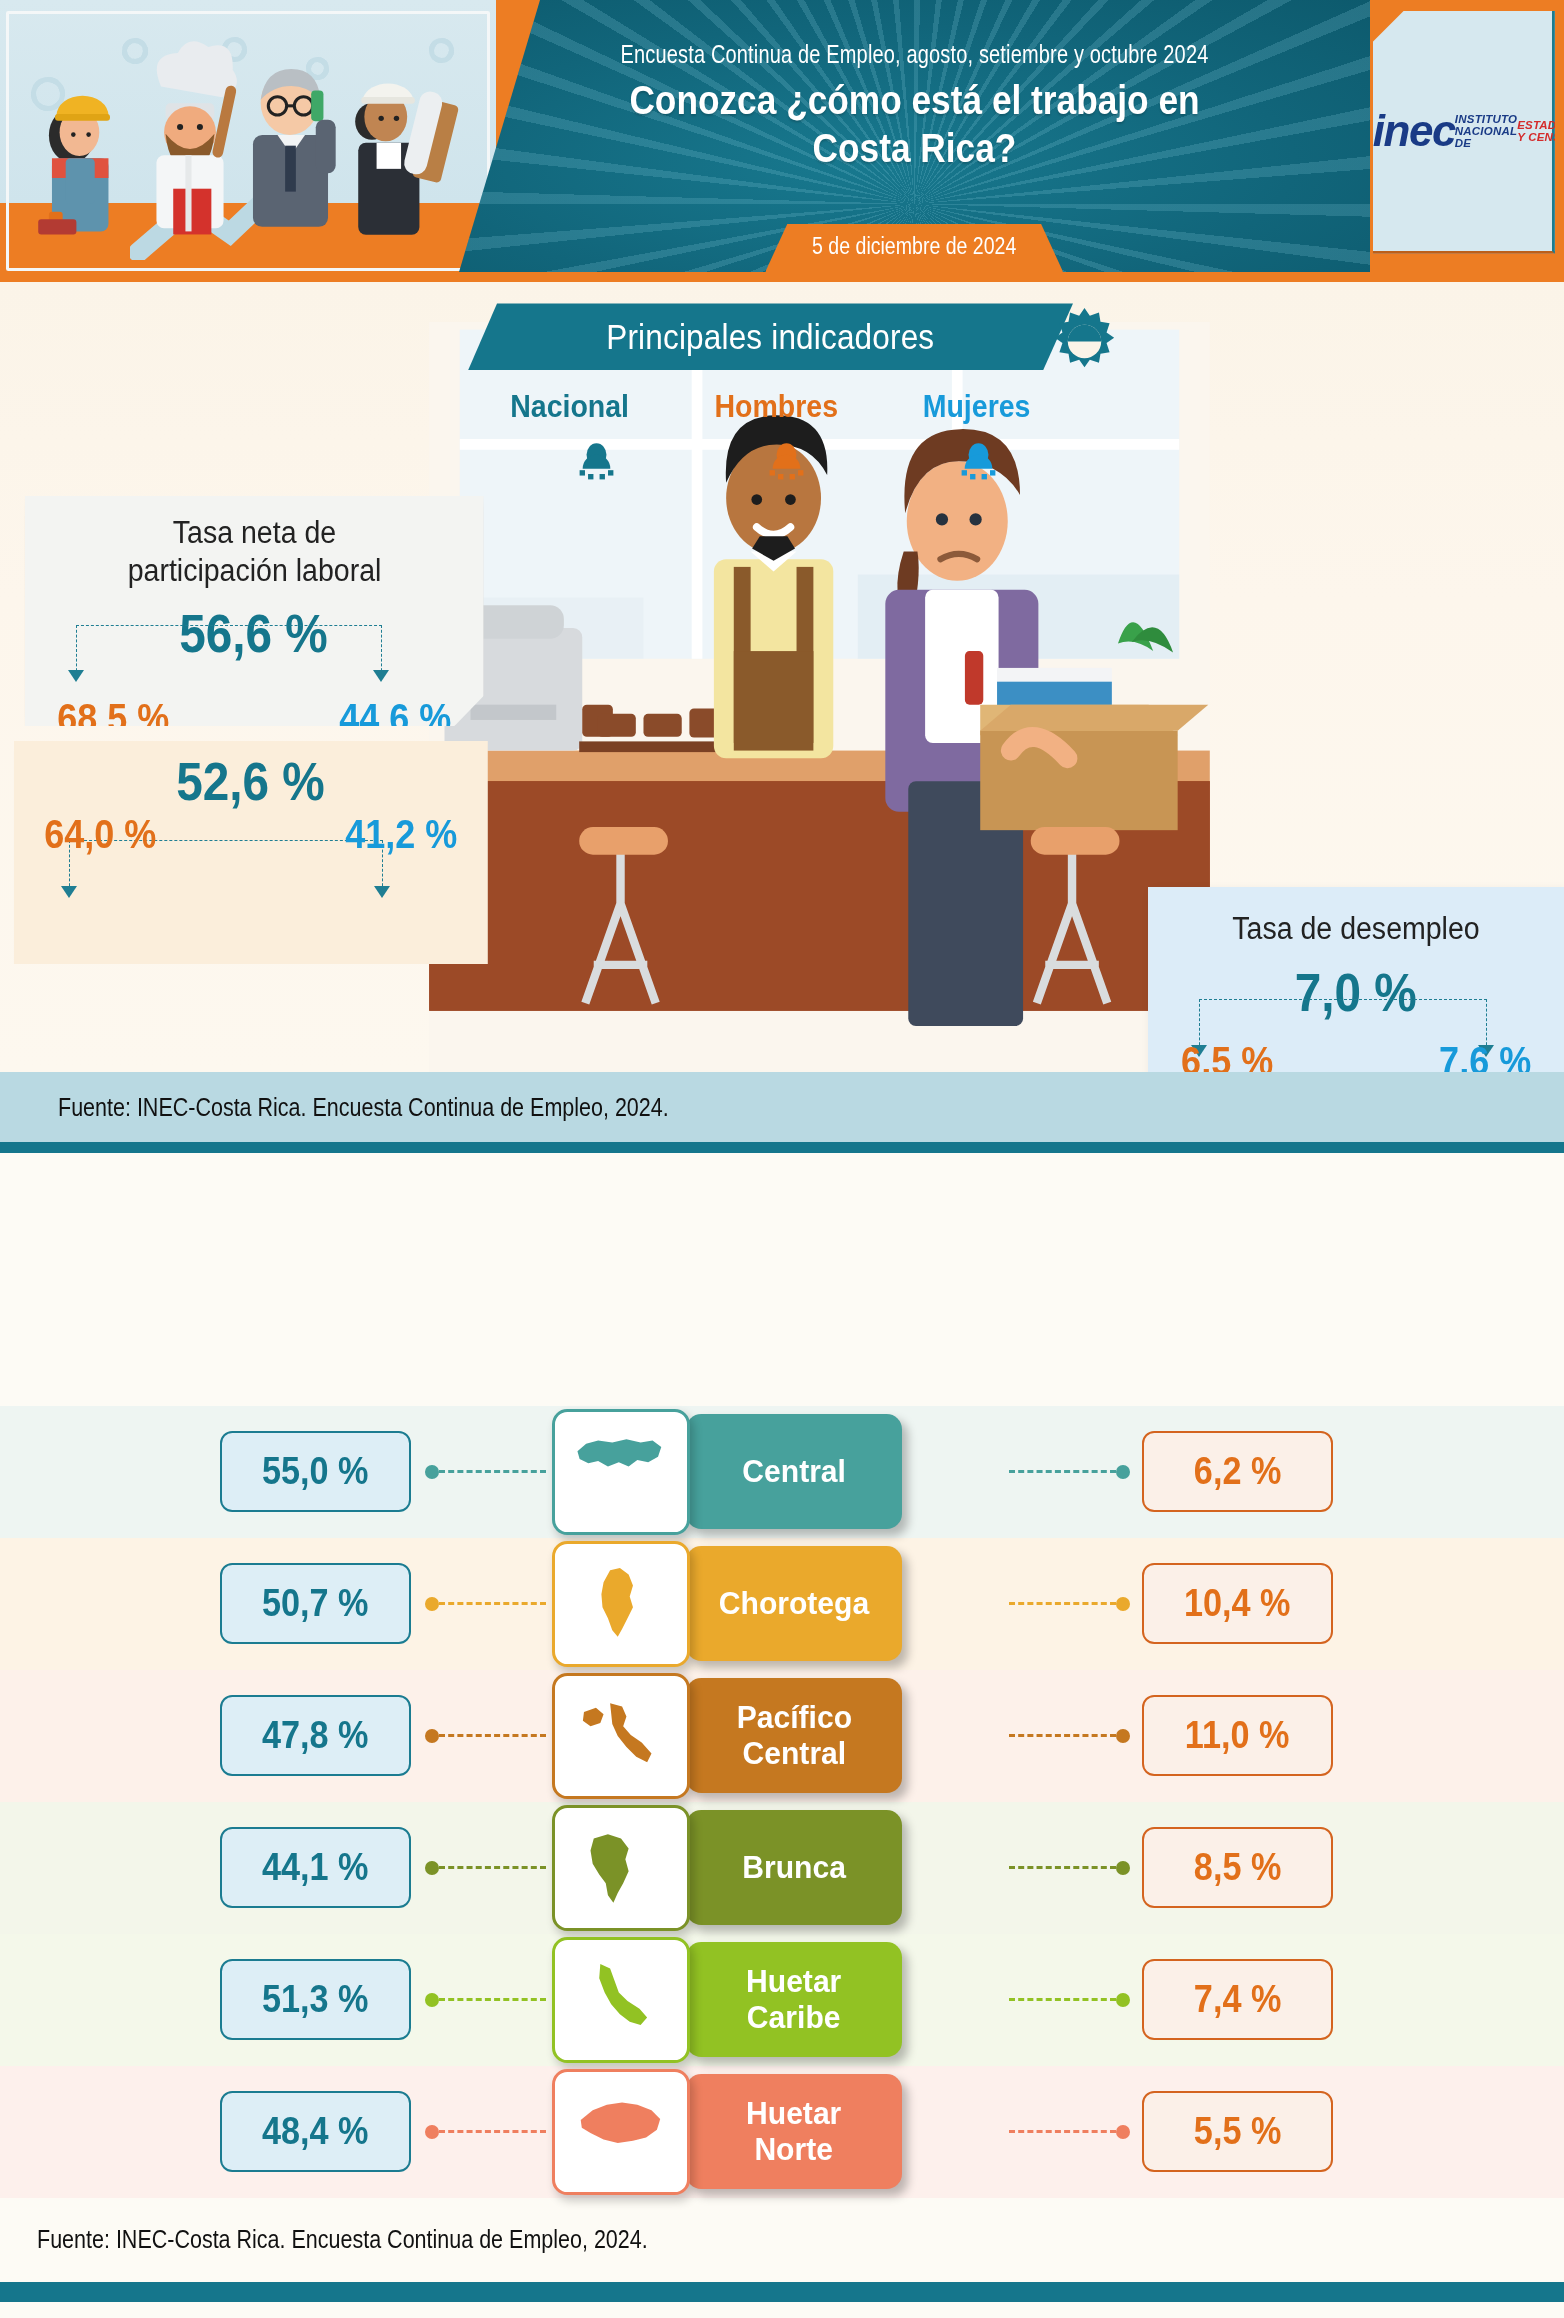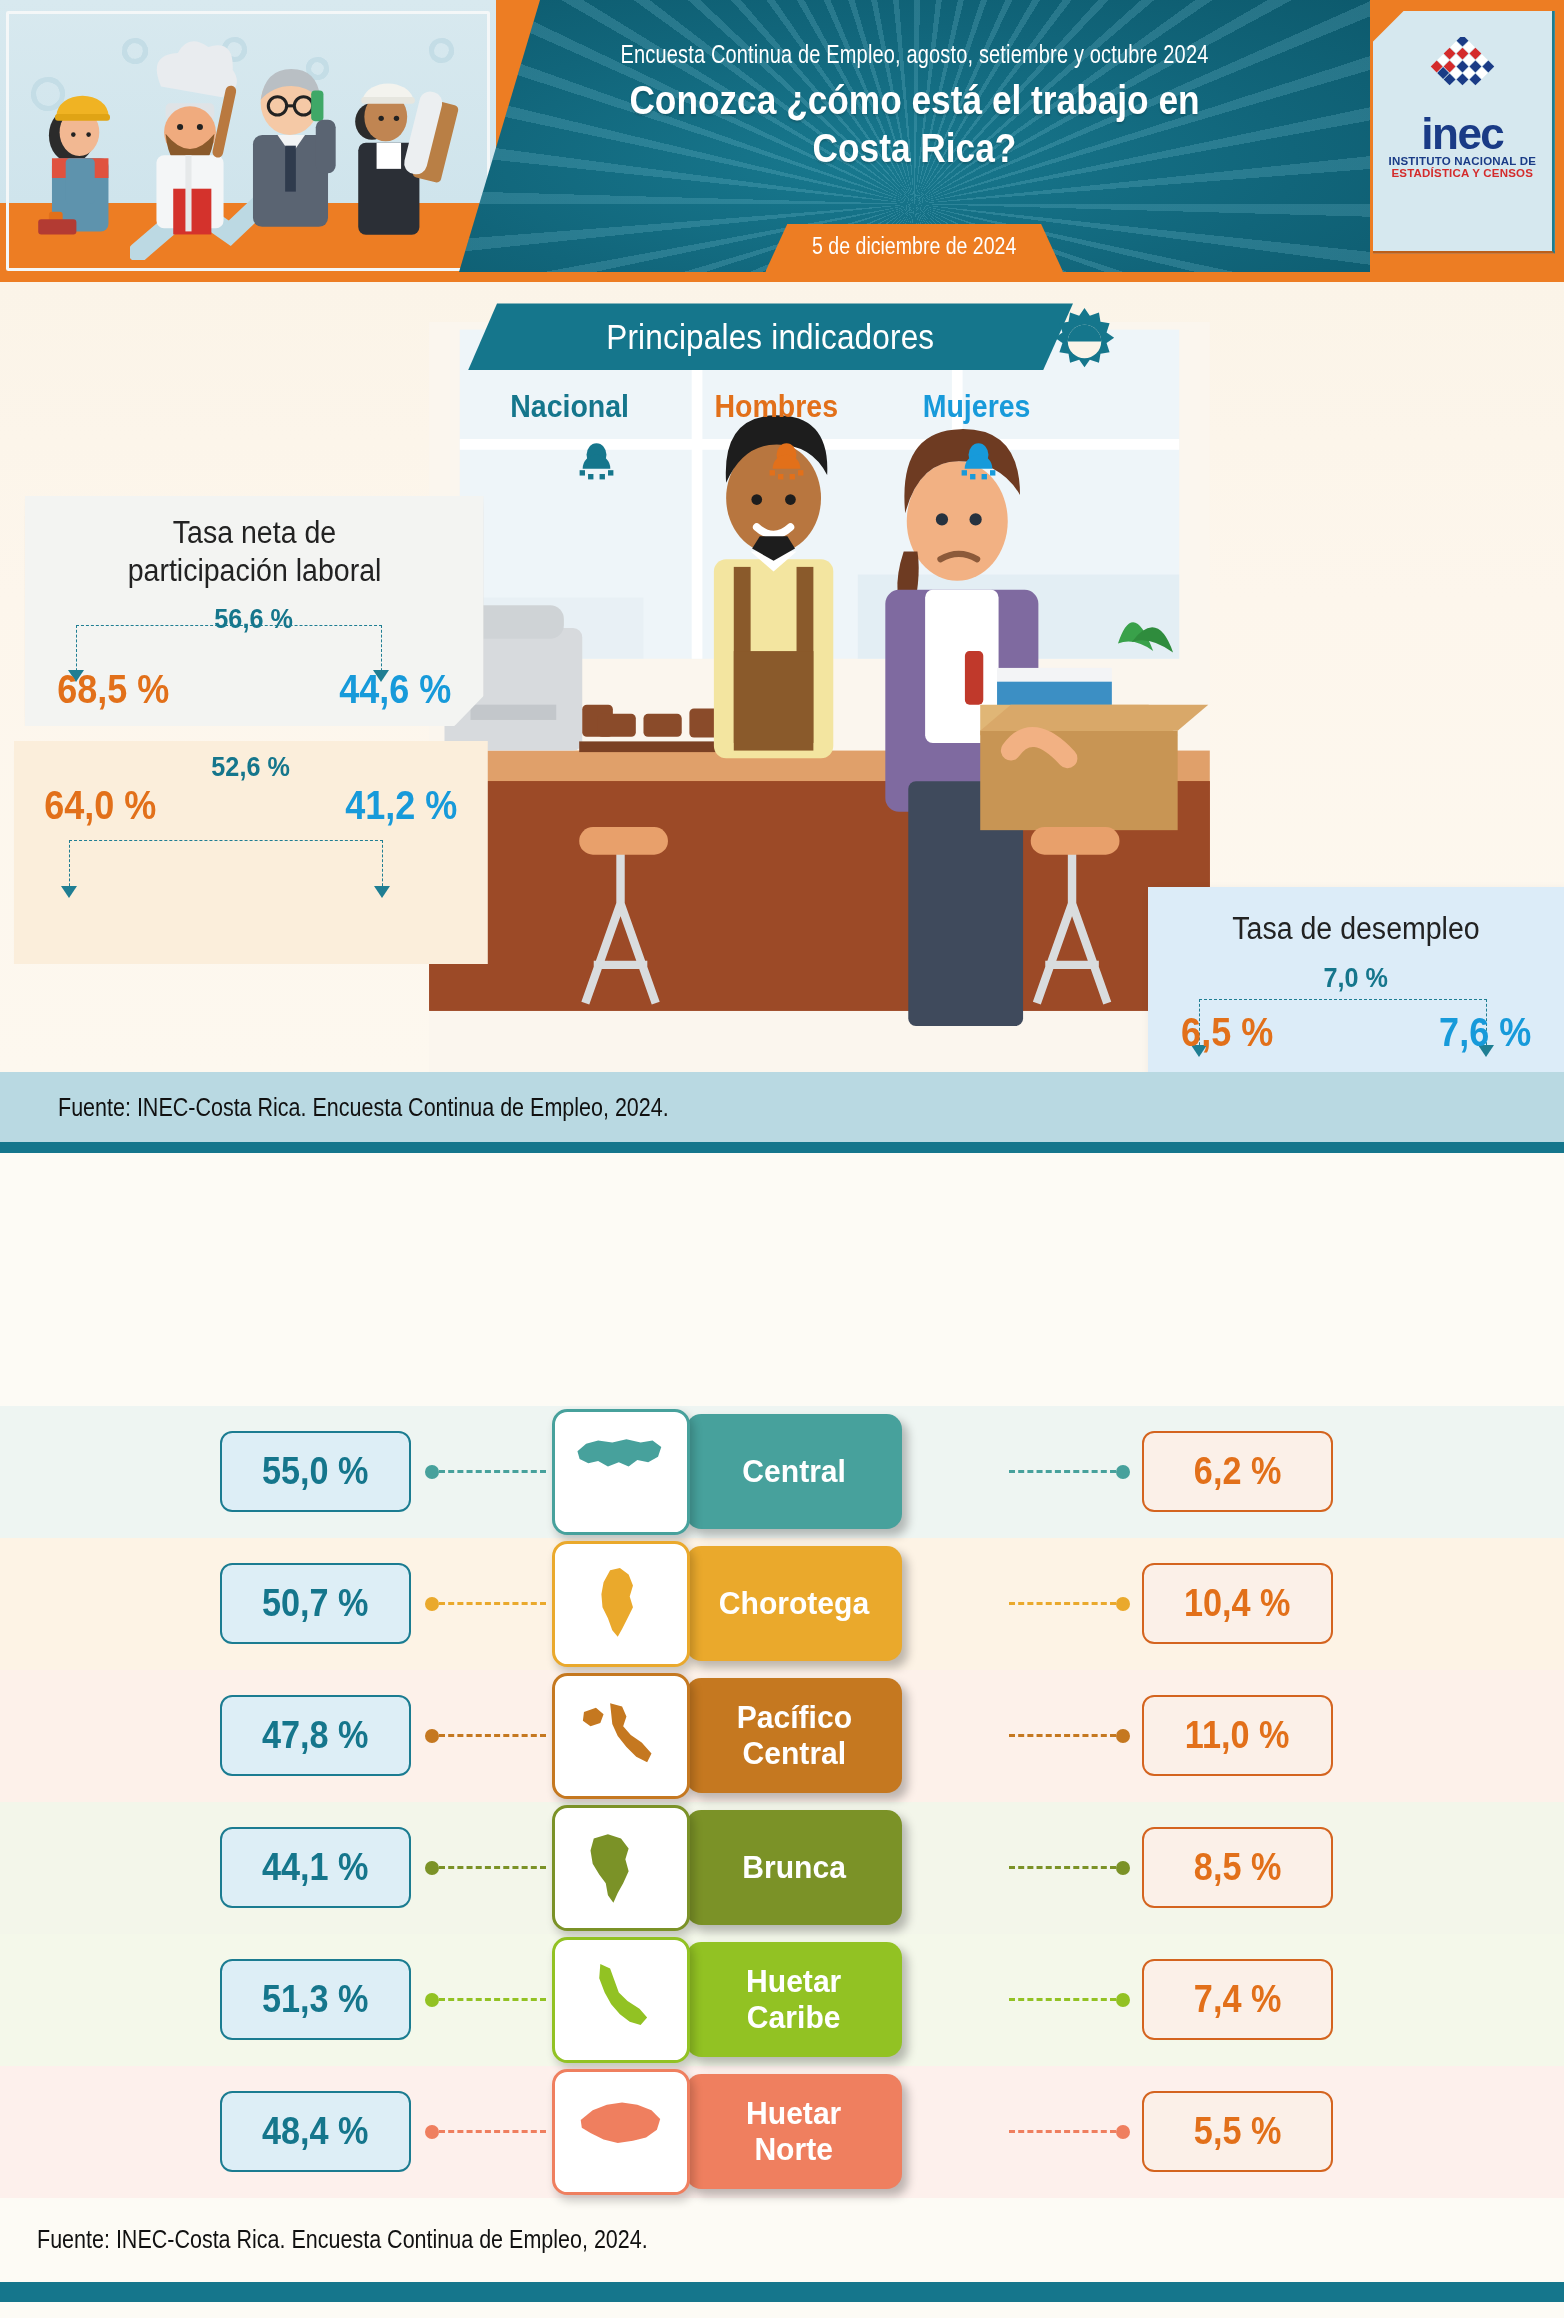--- a/index.html
+++ b/index.html
@@ -57,22 +57,22 @@
   .hp-date{
     background:#ed7d23; color:#fff; font-size:23px;
     padding:9.2px 55px 12.2px 55px;
     clip-path: polygon(26px 0, calc(100% - 26px) 0, 100% 100%, 0 100%);
     transform: scaleX(.85);
   }
   .logo-box{
     position:absolute; right:9.2px; top:10.7px; width:182px; height:243px;
     background:#d6e8ef; border-right:3.1px solid #1b7c91; border-bottom:3.1px solid #bc5f1a;
     clip-path: polygon(31px 0, 182px 0, 182px 243px, 0 243px, 0 31px);
-    display:flex; flex-direction:column; align-items:center; justify-content:flex-start;
-    padding-top:26px;
+    display:flex; align-items:center; justify-content:flex-start;
+    font-style:italic;
   }
   .logo-diamond{width:107px;height:73px;margin-bottom:4.6px;}
   .logo-inec{font-size:44px;font-weight:bold;color:#1a3b86;letter-spacing:-1.5px;line-height:.9;
      font-family:"Liberation Sans",sans-serif;}
   .logo-l1{font-size:11.5px;font-weight:bold;color:#1a3b86;letter-spacing:0.2px;margin-top:1.5px;}
   .logo-l2{font-size:11.5px;font-weight:bold;color:#d42b2b;letter-spacing:0.2px;}
 
   
   .sec1{position:relative;width:1564px;height:790px;overflow:hidden;
         background:linear-gradient(180deg,#fbf4e8 0%,#fdf6ec 40%,#fdf8ef 100%);}
@@ -93,21 +93,21 @@
   .cat.hom{color:#e2701a;}
   .cat.muj{color:#179ada;}
   .cats span{transform:scaleX(.92);display:inline-block;}
 
   .persongear{position:absolute;top:159px;width:43px;height:43px;}
 
   
   .card{position:absolute;box-shadow:4.6px 6.1px 12.2px rgba(0,0,0,.13);}
   .card-title{font-size:31px;color:#222;text-align:center;line-height:1.2;}
   .card-title span{display:block;transform:scaleX(.92);}
-  .big-val{font-size:28px;font-weight:bold;color:#15768c;text-align:center;}
+  .big-val{font-size:53px;font-weight:bold;color:#15768c;text-align:center;}
   .big-val span{display:inline-block;transform:scaleX(.9);}
   .sub-row{display:flex;justify-content:space-between;align-items:center;}
   .sub-val{font-size:40px;font-weight:bold;}
   .sub-val span{display:inline-block;transform:scaleX(.9);}
   .sub-val.m{color:#e2701a;}
   .sub-val.f{color:#179ada;}
   .brkt{position:absolute;height:51px;border:1.5px dashed #1f7e93;border-bottom:none;}
   .arrw{position:absolute;width:0;height:0;border-left:8.4px solid transparent;
         border-right:8.4px solid transparent;border-top:12.2px solid #1f7e93;}
 

